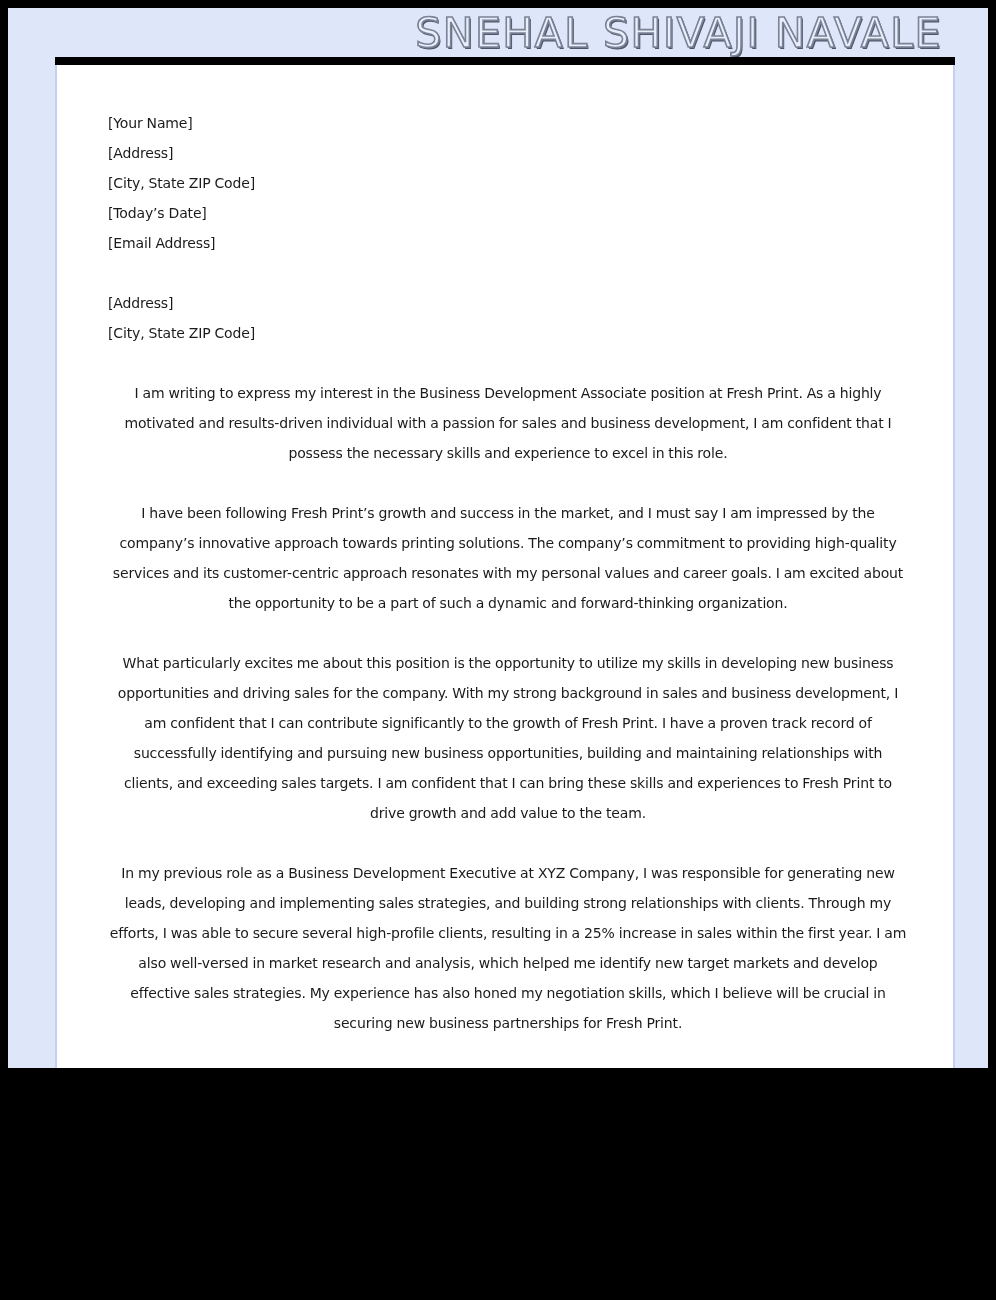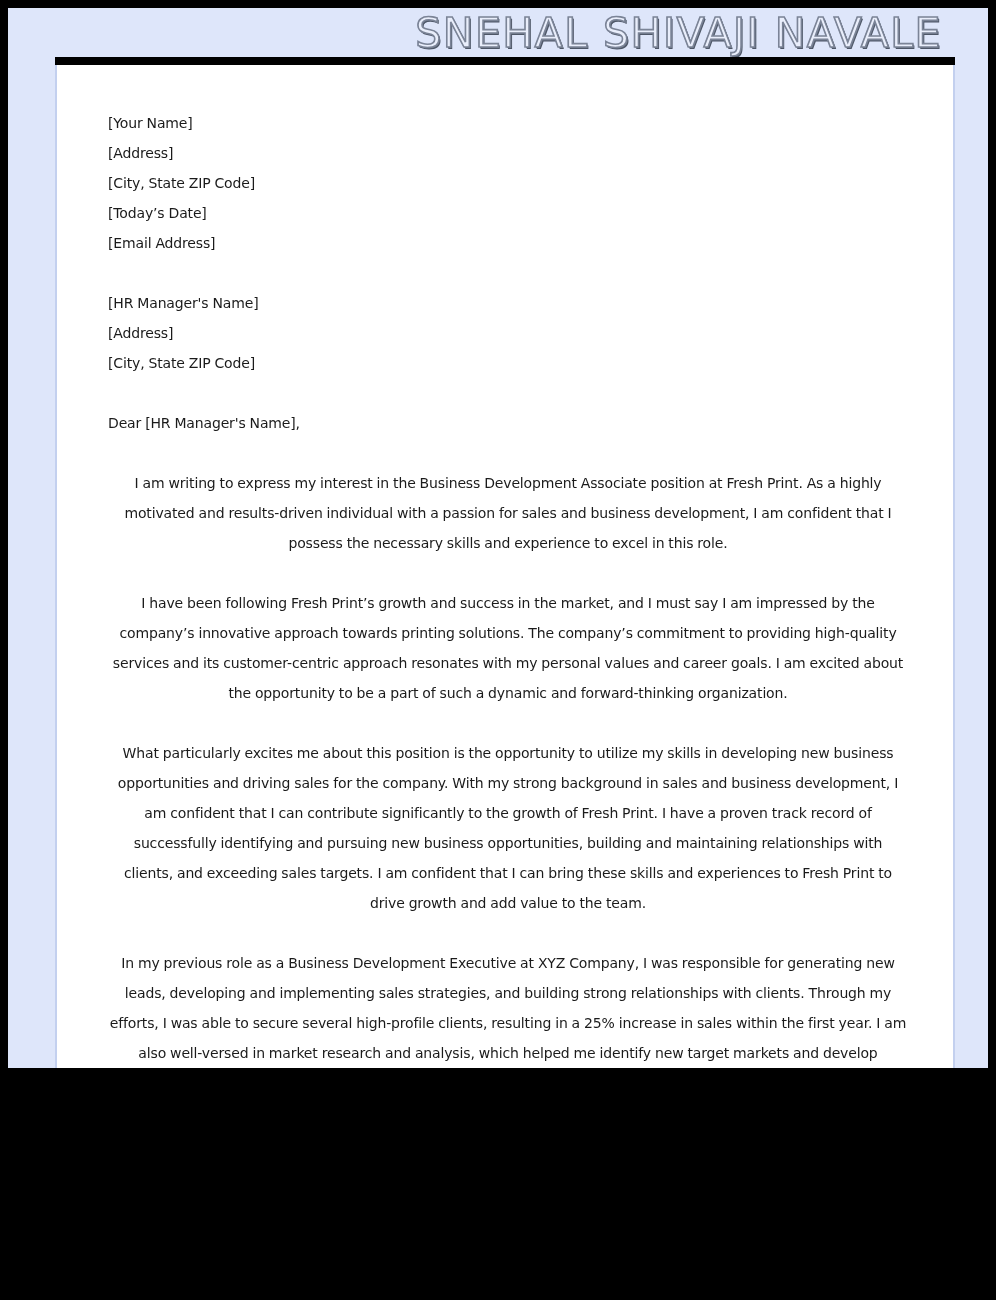--- a/index.html
+++ b/index.html
@@ -154,28 +154,26 @@
           <div class="letter-line">[Your Name]</div>
           <div class="letter-line">[Address]</div>
           <div class="letter-line">[City, State ZIP Code]</div>
           <div class="letter-line">[Today’s Date]</div>
           <div class="letter-line">[Email Address]</div>
         </div>
 
         <div class="block-gap"></div>
 
         <div>
-          <div class="letter-line">[HR Manager's Name]</div>
           <div class="letter-line">[Address]</div>
           <div class="letter-line">[City, State ZIP Code]</div>
         </div>
 
         <div class="block-gap"></div>
 
-        <div class="letter-line salutation">Dear [HR Manager's Name],</div>
 
         <p class="letter-para">I am writing to express my interest in the Business Development Associate position at Fresh Print. As a highly motivated and results-driven individual with a passion for sales and business development, I am confident that I possess the necessary skills and experience to excel in this role.</p>
         <p class="letter-para">I have been following Fresh Print’s growth and success in the market, and I must say I am impressed by the company’s innovative approach towards printing solutions. The company’s commitment to providing high-quality services and its customer-centric approach resonates with my personal values and career goals. I am excited about the opportunity to be a part of such a dynamic and forward-thinking organization.</p>
         <p class="letter-para">What particularly excites me about this position is the opportunity to utilize my skills in developing new business opportunities and driving sales for the company. With my strong background in sales and business development, I am confident that I can contribute significantly to the growth of Fresh Print. I have a proven track record of successfully identifying and pursuing new business opportunities, building and maintaining relationships with clients, and exceeding sales targets. I am confident that I can bring these skills and experiences to Fresh Print to drive growth and add value to the team.</p>
         <p class="letter-para">In my previous role as a Business Development Executive at XYZ Company, I was responsible for generating new leads, developing and implementing sales strategies, and building strong relationships with clients. Through my efforts, I was able to secure several high-profile clients, resulting in a 25% increase in sales within the first year. I am also well-versed in market research and analysis, which helped me identify new target markets and develop effective sales strategies. My experience has also honed my negotiation skills, which I believe will be crucial in securing new business partnerships for Fresh Print.</p>
 
       </div>
 
       <div class="watermark">lazyapply.com</div>
     </div>

